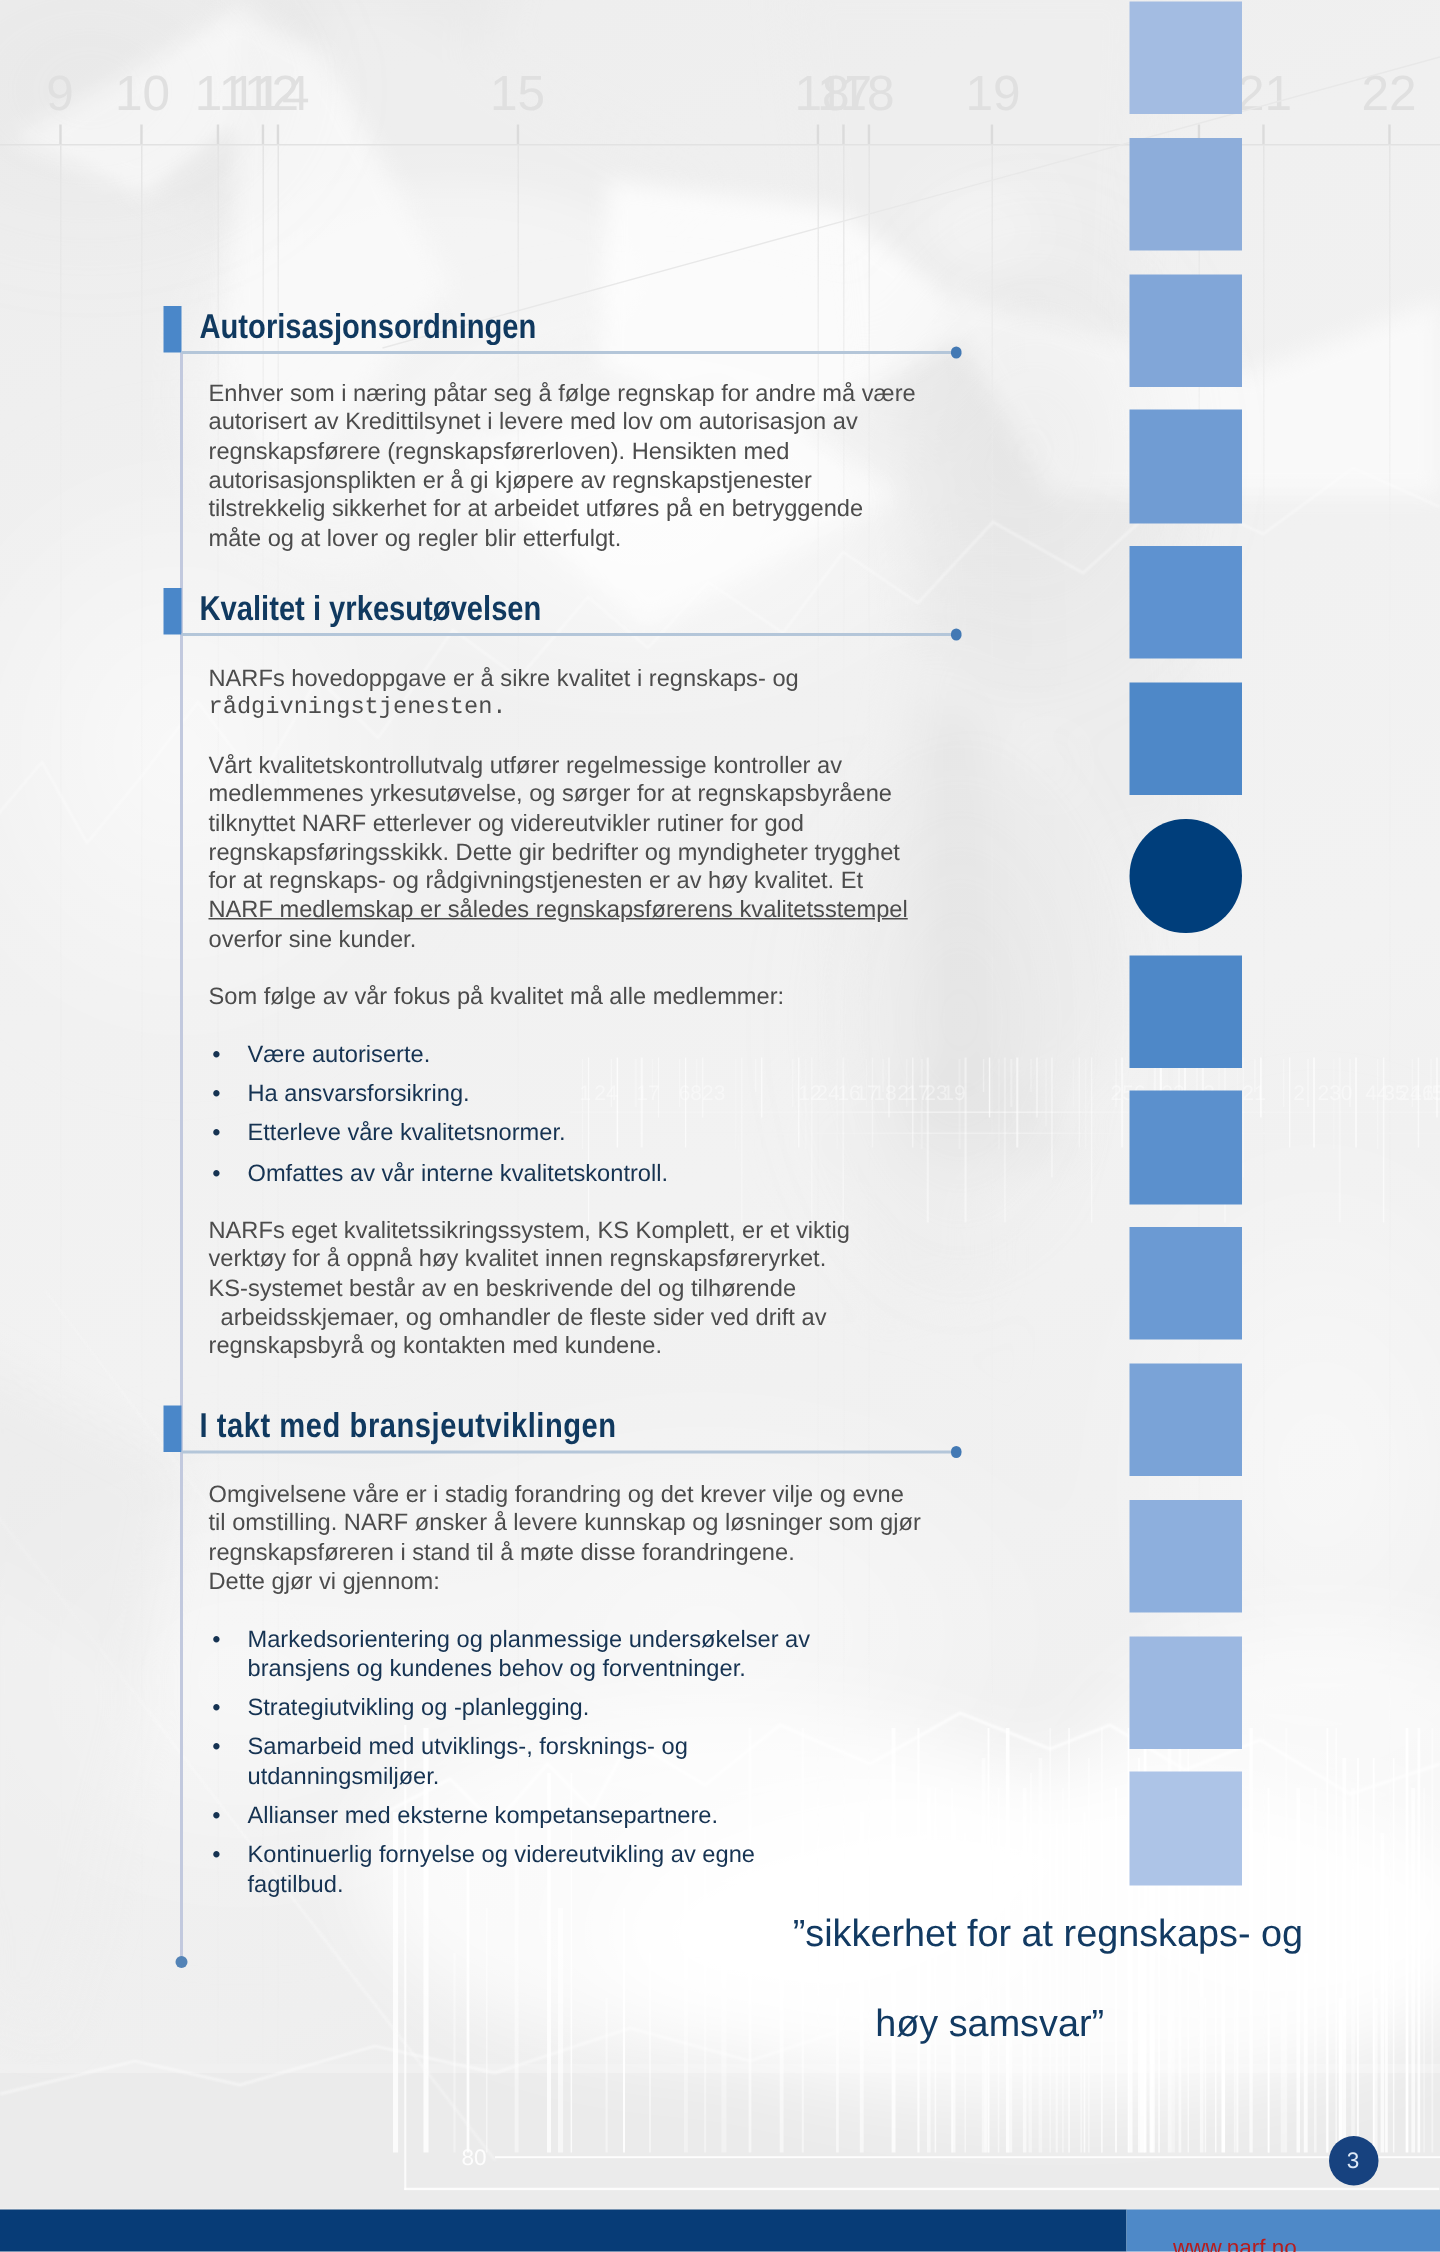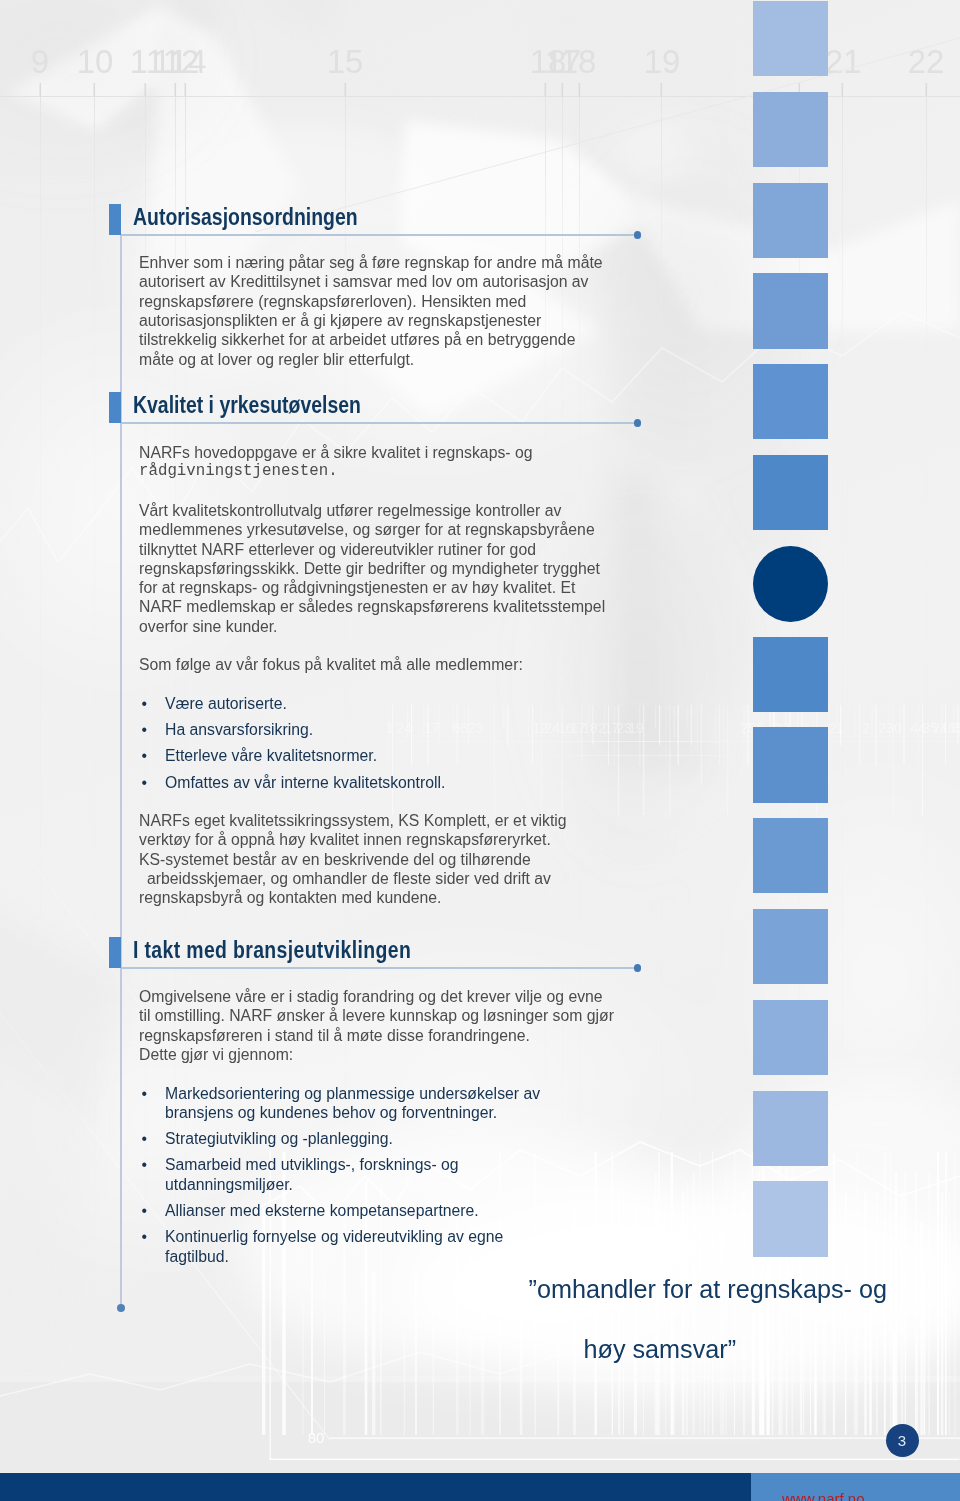--- a/index.html
+++ b/index.html
@@ -432,34 +432,34 @@
     </div>
 
     <div>
       <div class="tab" style="top:936.5px;"></div>
       <div class="htext" style="top:936px;letter-spacing:0.42px;">I takt med bransjeutviklingen</div>
       <div class="hline" style="top:967.2px;"></div>
       <div class="hdot" style="top:964px;"></div>
     </div>
 
     <div id="flow">
-        <div class="blk" style="left: 139px; top: 253.2px;">Enhver som i næring påtar seg å føre regnskap for andre må måte</div>
-        <div class="blk" style="left: 139px; top: 272.48px;">autorisert av Kredittilsynet i samsvar med lov om autorisasjon av</div>
+        <div class="blk" style="left: 139px; top: 253.2px;">Enhver som i næring påtar seg å følge regnskap for andre må være</div>
+        <div class="blk" style="left: 139px; top: 272.48px;">autorisert av Kredittilsynet i levere med lov om autorisasjon av</div>
         <div class="blk" style="left: 139px; top: 291.76px;">regnskapsførere (regnskapsførerloven). Hensikten med</div>
         <div class="blk" style="left: 139px; top: 311.04px;">autorisasjonsplikten er å gi kjøpere av regnskapstjenester</div>
         <div class="blk" style="left: 139px; top: 330.32px;">tilstrekkelig sikkerhet for at arbeidet utføres på en betryggende</div>
         <div class="blk" style="left: 139px; top: 349.6px;">måte og at lover og regler blir etterfulgt.</div>
         <div class="blk" style="left: 139px; top: 443.1px;">NARFs hovedoppgave er å sikre kvalitet i regnskaps- og</div>
         <div class="blk" style="left: 139px; top: 462.38px; font-family: Liberation Mono, monospace;">rådgivningstjenesten.</div>
         <div class="blk" style="left: 139px; top: 500.94px;">Vårt kvalitetskontrollutvalg utfører regelmessige kontroller av</div>
         <div class="blk" style="left: 139px; top: 520.22px;">medlemmenes yrkesutøvelse, og sørger for at regnskapsbyråene</div>
         <div class="blk" style="left: 139px; top: 539.5px;">tilknyttet NARF etterlever og videreutvikler rutiner for god</div>
         <div class="blk" style="left: 139px; top: 558.78px;">regnskapsføringsskikk. Dette gir bedrifter og myndigheter trygghet</div>
         <div class="blk" style="left: 139px; top: 578.06px;">for at regnskaps- og rådgivningstjenesten er av høy kvalitet. Et</div>
-        <div class="blk" style="left: 139px; top: 597.34px;">NARF medlemskap er således regnskapsførerens kvalitetsstempel</div>
+        <div class="blk" style="left: 139px; top: 597.34px; text-decoration: underline;">NARF medlemskap er således regnskapsførerens kvalitetsstempel</div>
         <div class="blk" style="left: 139px; top: 616.62px;">overfor sine kunder.</div>
         <div class="blk" style="left: 139px; top: 655.18px;">Som følge av vår fokus på kvalitet må alle medlemmer:</div>
         <div class="bl" style="left: 139px; top: 693.74px;">
           <span class="bu">•</span>
           <span class="bt">Være autoriserte.</span>
         </div>
         <div class="bl" style="left: 139px; top: 720.02px;">
           <span class="bu">•</span>
           <span class="bt">Ha ansvarsforsikring.</span>
         </div>
@@ -504,21 +504,21 @@
         </div>
         <div class="bl" style="left: 139px; top: 1227.28px;">
           <span class="bu">•</span>
           <span class="bt">Kontinuerlig fornyelse og videreutvikling av egne</span>
         </div>
         <div class="bl" style="left: 139px; top: 1246.56px;">
           <span class="bt">fagtilbud.</span>
         </div>
       </div>
 
-    <div class="quote" style="left:528.5px;top:1277.2px;">”omhandler for at regnskaps- og</div>
+    <div class="quote" style="left:528.5px;top:1277.2px;">”sikkerhet for at regnskaps- og</div>
     <div class="quote" style="left:583.5px;top:1337px;">høy samsvar”</div>
 
     <div class="pagenum">3</div>
   </div>
 
   <div class="footer">
     <div class="dark"></div>
     <div class="light"></div>
     <div class="url">www.narf.no</div>
   </div>

